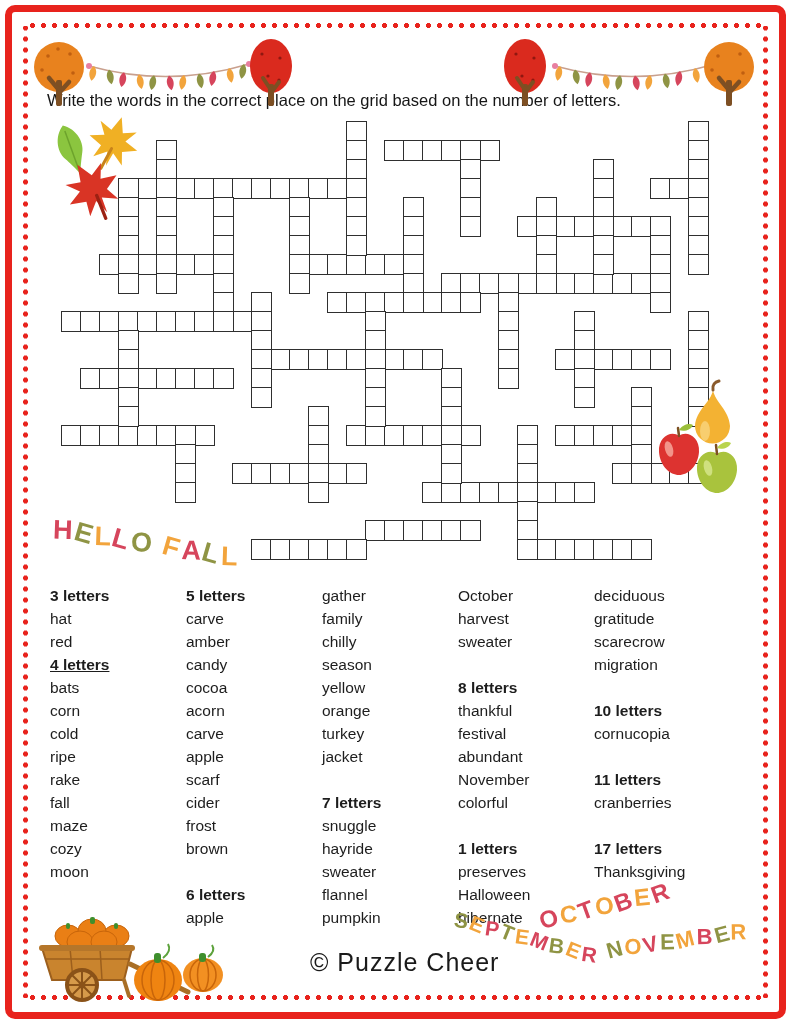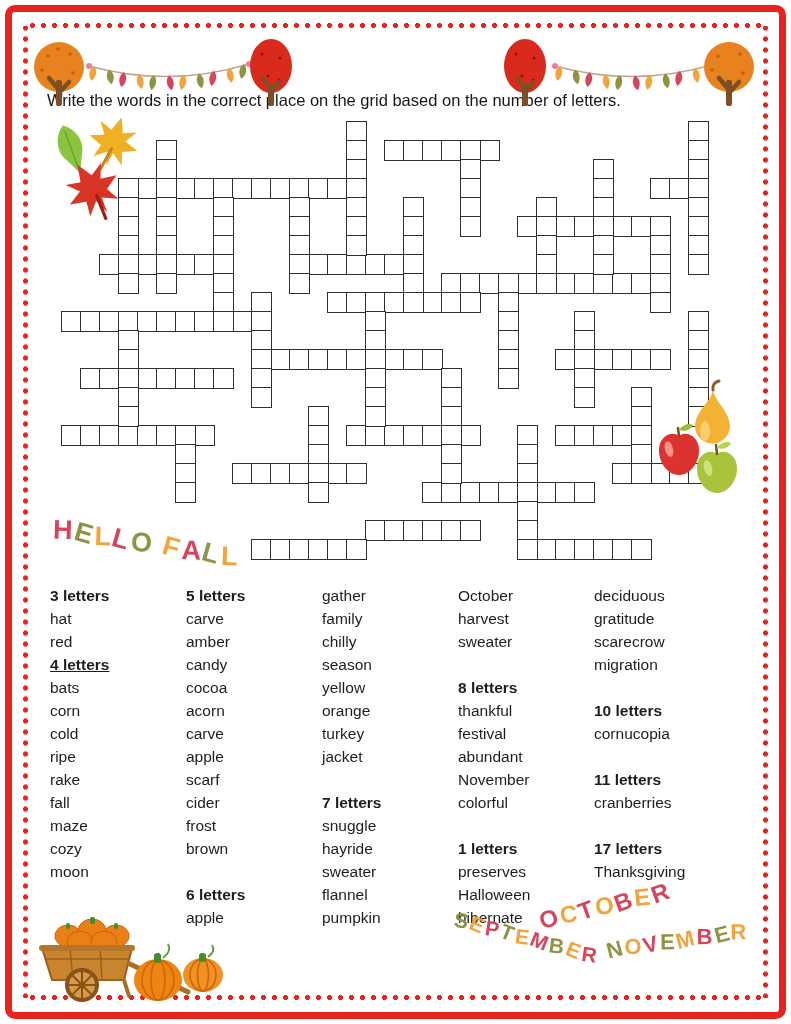--- a/index.html
+++ b/index.html
@@ -527,20 +527,21 @@
         <div class="list-header" style="margin-top: 23px;">11 letters</div>
         <div class="word">cranberries</div>
         <div class="list-header" style="margin-top: 23px;">17 letters</div>
         <div class="word">Thanksgiving</div>
       </div>
     </div>
 
   <div id="september" class="bubble"><span class="bubble-letter" style="color: rgb(143, 148, 68); transform: rotate(-7deg);">S</span><span class="bubble-letter" style="color: rgb(242, 164, 60); transform: rotate(7deg);">E</span><span class="bubble-letter" style="color: rgb(214, 69, 92); transform: rotate(-7deg);">P</span><span class="bubble-letter" style="color: rgb(143, 148, 68); transform: rotate(7deg);">T</span><span class="bubble-letter" style="color: rgb(242, 164, 60); transform: rotate(-7deg);">E</span><span class="bubble-letter" style="color: rgb(214, 69, 92); transform: rotate(7deg);">M</span><span class="bubble-letter" style="color: rgb(143, 148, 68); transform: rotate(-7deg);">B</span><span class="bubble-letter" style="color: rgb(242, 164, 60); transform: rotate(7deg);">E</span><span class="bubble-letter" style="color: rgb(214, 69, 92); transform: rotate(-7deg);">R</span></div>
   <div id="october" class="bubble"><span class="bubble-letter" style="color: rgb(214, 69, 92); transform: rotate(-7deg);">O</span><span class="bubble-letter" style="color: rgb(242, 164, 60); transform: rotate(7deg);">C</span><span class="bubble-letter" style="color: rgb(214, 69, 92); transform: rotate(-7deg);">T</span><span class="bubble-letter" style="color: rgb(242, 164, 60); transform: rotate(7deg);">O</span><span class="bubble-letter" style="color: rgb(214, 69, 92); transform: rotate(-7deg);">B</span><span class="bubble-letter" style="color: rgb(242, 164, 60); transform: rotate(7deg);">E</span><span class="bubble-letter" style="color: rgb(214, 69, 92); transform: rotate(-7deg);">R</span></div>
   <div id="november" class="bubble"><span class="bubble-letter" style="color: rgb(143, 148, 68); transform: rotate(-7deg);">N</span><span class="bubble-letter" style="color: rgb(242, 164, 60); transform: rotate(7deg);">O</span><span class="bubble-letter" style="color: rgb(214, 69, 92); transform: rotate(-7deg);">V</span><span class="bubble-letter" style="color: rgb(143, 148, 68); transform: rotate(7deg);">E</span><span class="bubble-letter" style="color: rgb(242, 164, 60); transform: rotate(-7deg);">M</span><span class="bubble-letter" style="color: rgb(214, 69, 92); transform: rotate(7deg);">B</span><span class="bubble-letter" style="color: rgb(143, 148, 68); transform: rotate(-7deg);">E</span><span class="bubble-letter" style="color: rgb(242, 164, 60); transform: rotate(7deg);">R</span></div>
+  <div id="footer-credit">© Puzzle Cheer</div>
 
   <svg id="pumpkin-cart" class="decor" width="205" height="98" viewBox="0 0 205 98">
     <g>
       <g fill="#ea7f15" stroke="#c8650a" stroke-width="1">
         <ellipse cx="38" cy="30" rx="13" ry="11"></ellipse>
           <ellipse cx="86" cy="30" rx="13" ry="11"></ellipse>
         <ellipse cx="62" cy="25" rx="14" ry="12"></ellipse>
         <ellipse cx="50" cy="36" rx="13" ry="11"></ellipse>
           <ellipse cx="74" cy="36" rx="13" ry="11"></ellipse>
       </g>

